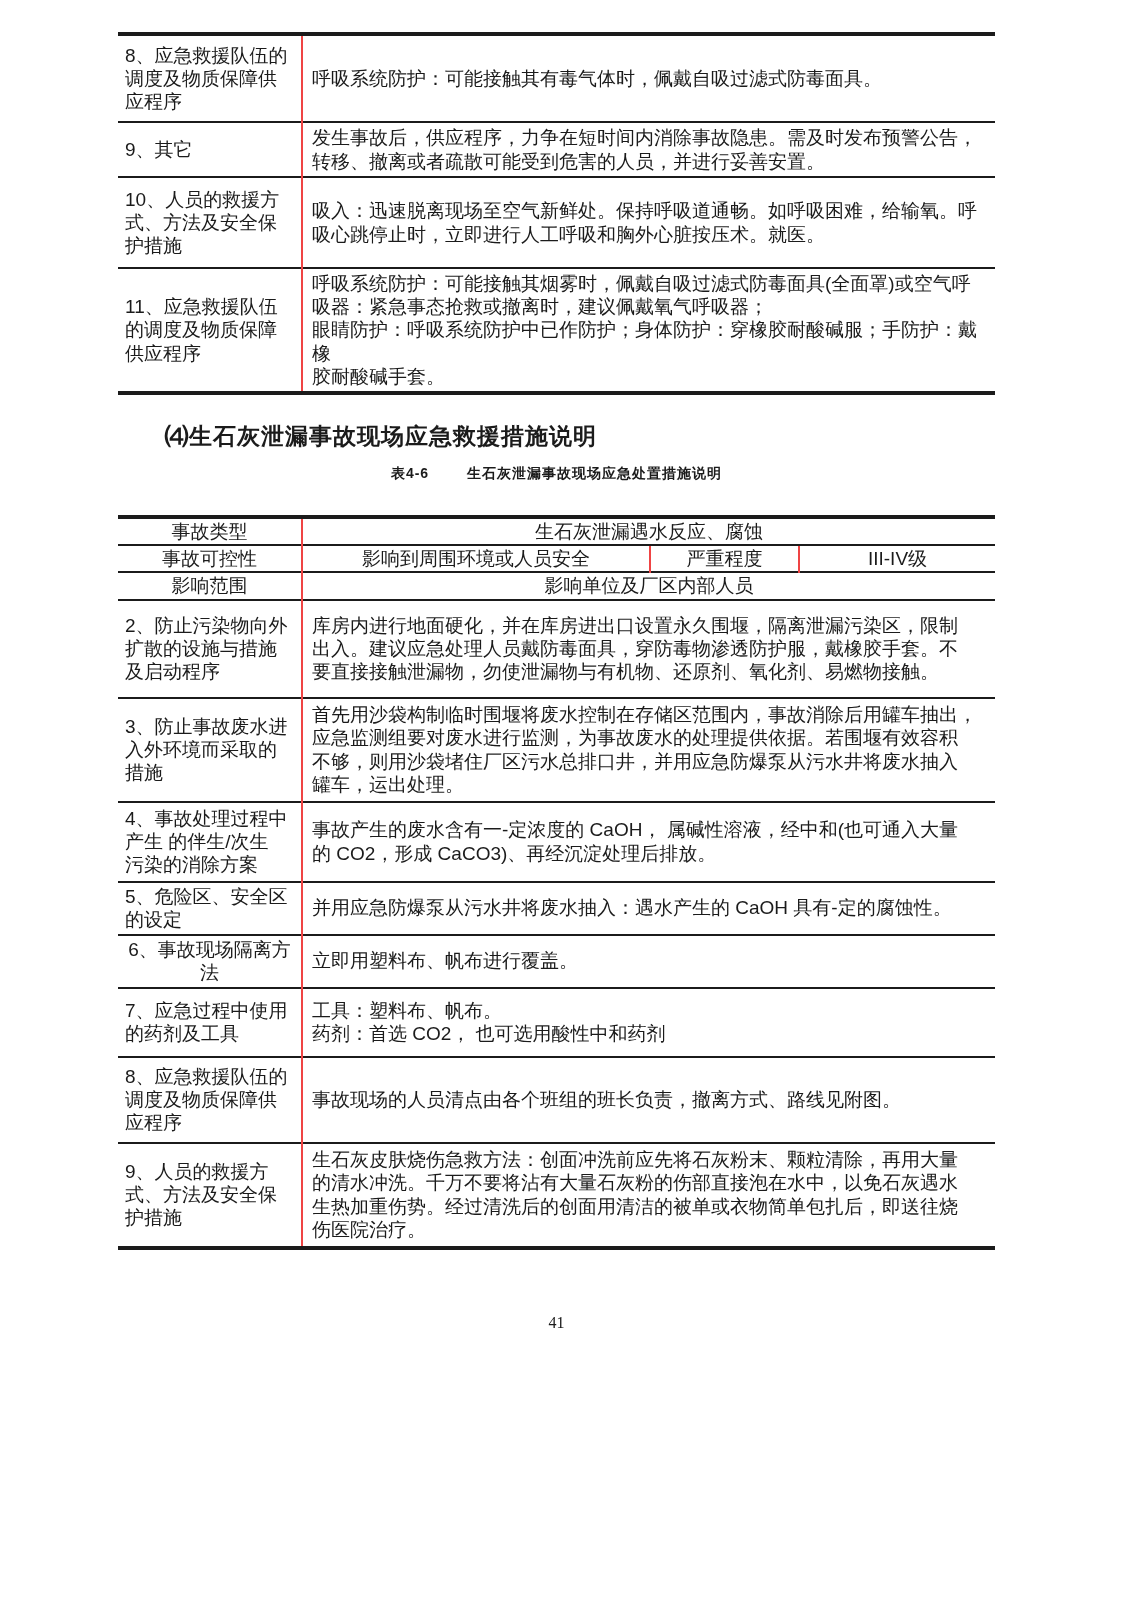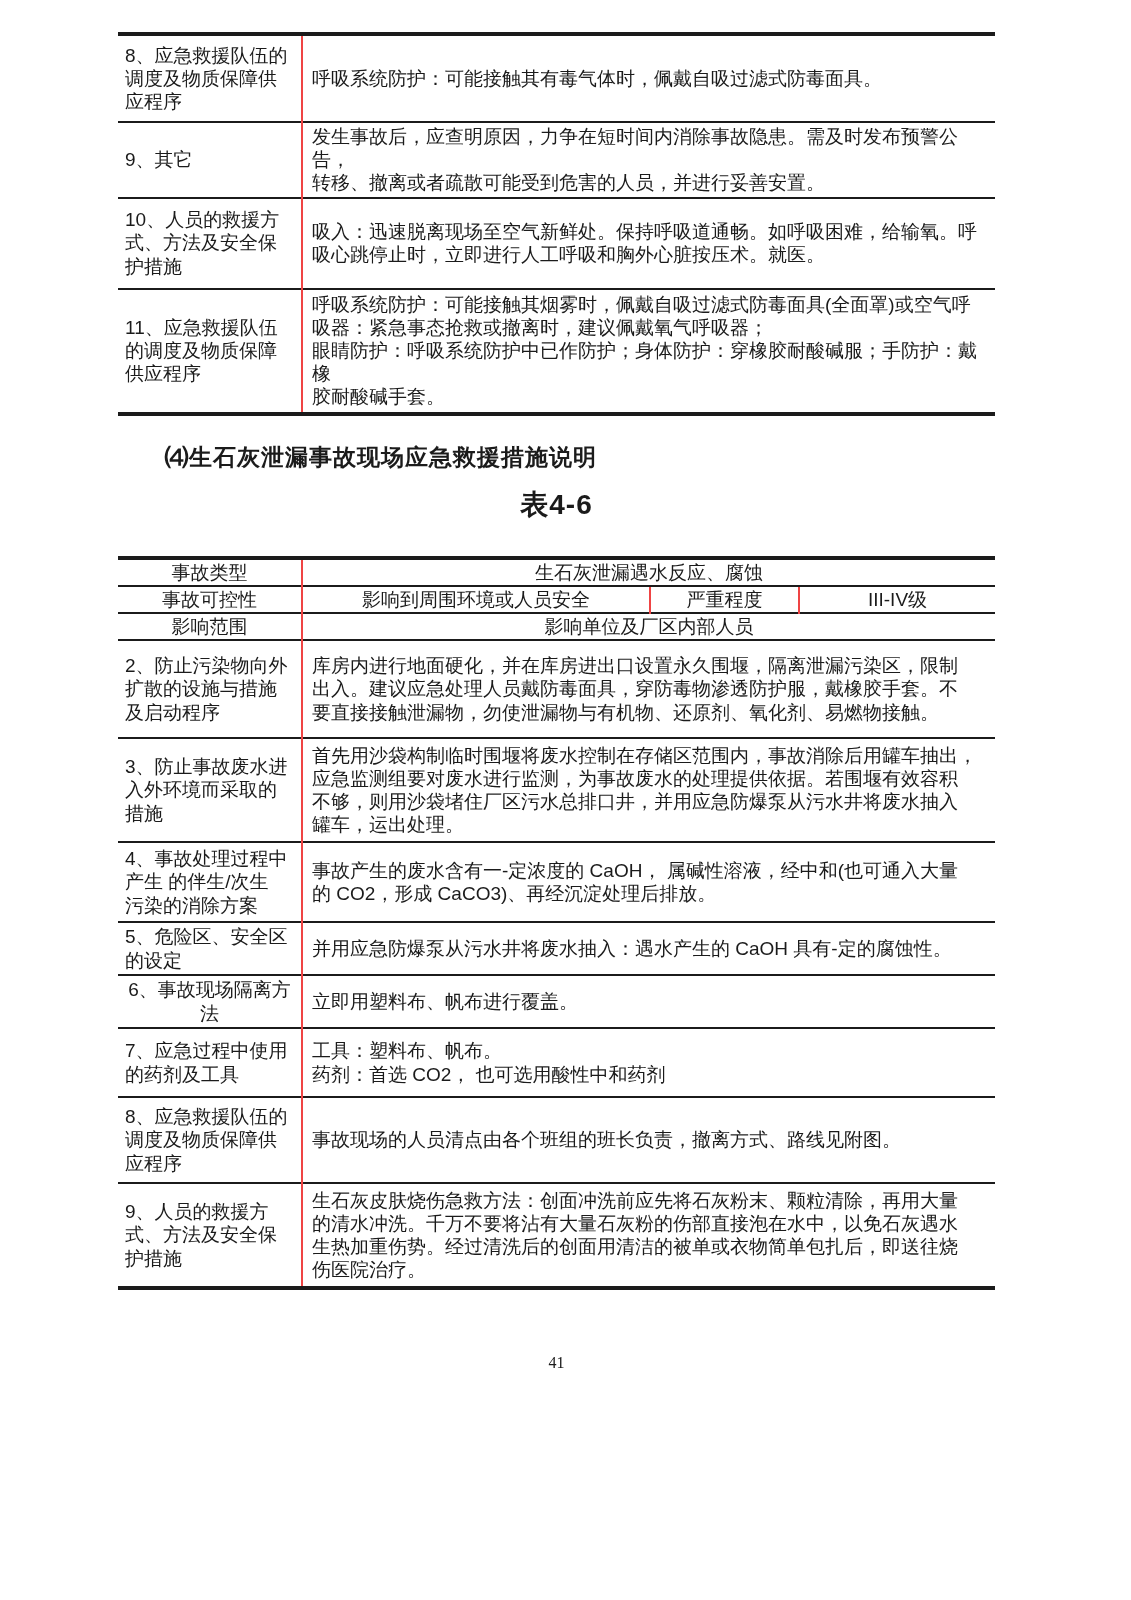--- a/index.html
+++ b/index.html
@@ -43,21 +43,21 @@
     font-size: 23px;
     font-weight: bold;
     letter-spacing: 1px;
   }
   .table-caption {
     margin-top: 13px;
     width: 877px;
     display: flex;
     justify-content: center;
     gap: 38px;
-    font-size: 28px;
+    font-size: 14px;
     font-weight: bold;
     letter-spacing: 1px;
   }
   .page-number {
     width: 877px;
     margin-top: 64px;
     text-align: center;
     font-family: "Liberation Serif", serif;
     font-size: 16px;
   }
@@ -74,21 +74,21 @@
       </colgroup>
     <tbody>
         <tr style="height:88px">
       <td class="lbl">8、应急救援队伍的
 调度及物质保障供
 应程序</td>
       <td class="cnt vline">呼吸系统防护：可能接触其有毒气体时，佩戴自吸过滤式防毒面具。</td>
     </tr>
     <tr style="height:55px">
       <td class="lbl">9、其它</td>
-      <td class="cnt vline">发生事故后，应查明原因，力争在短时间内消除事故隐患。需及时发布预警公告，
+      <td class="cnt vline">发生事故后，供应程序，力争在短时间内消除事故隐患。需及时发布预警公告，
 转移、撤离或者疏散可能受到危害的人员，并进行妥善安置。</td>
     </tr>
     <tr style="height:91px">
       <td class="lbl">10、人员的救援方
 式、方法及安全保
 护措施</td>
       <td class="cnt vline">吸入：迅速脱离现场至空气新鲜处。保持呼吸道通畅。如呼吸困难，给输氧。呼
 吸心跳停止时，立即进行人工呼吸和胸外心脏按压术。就医。</td>
     </tr>
     <tr style="height:125px">
@@ -101,20 +101,21 @@
 橡
 胶耐酸碱手套。</td>
     </tr>
   </tbody>
     </table>
 
   <div class="section-heading">⑷生石灰泄漏事故现场应急救援措施说明</div>
 
   <div class="table-caption">
     <span>表4-6</span>
+    <span>生石灰泄漏事故现场应急处置措施说明</span>
   </div>
 
   <table class="t t2">
     <colgroup>
         <col style="width:184px">
         <col style="width:348px">
         <col style="width:149px">
         <col style="width:196px">
       </colgroup>
     <tbody>

